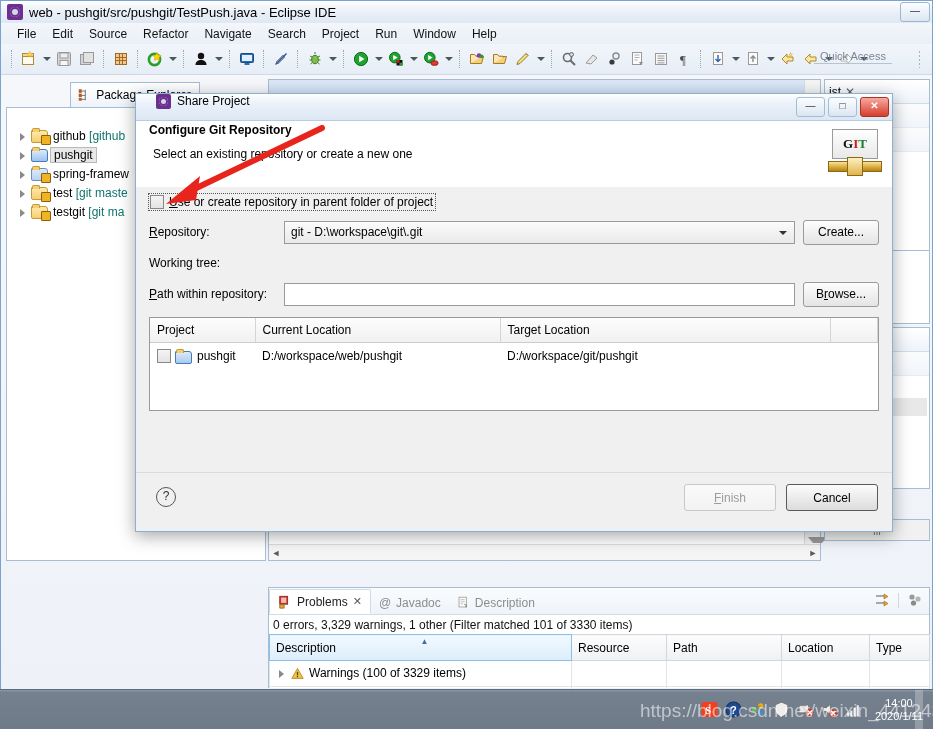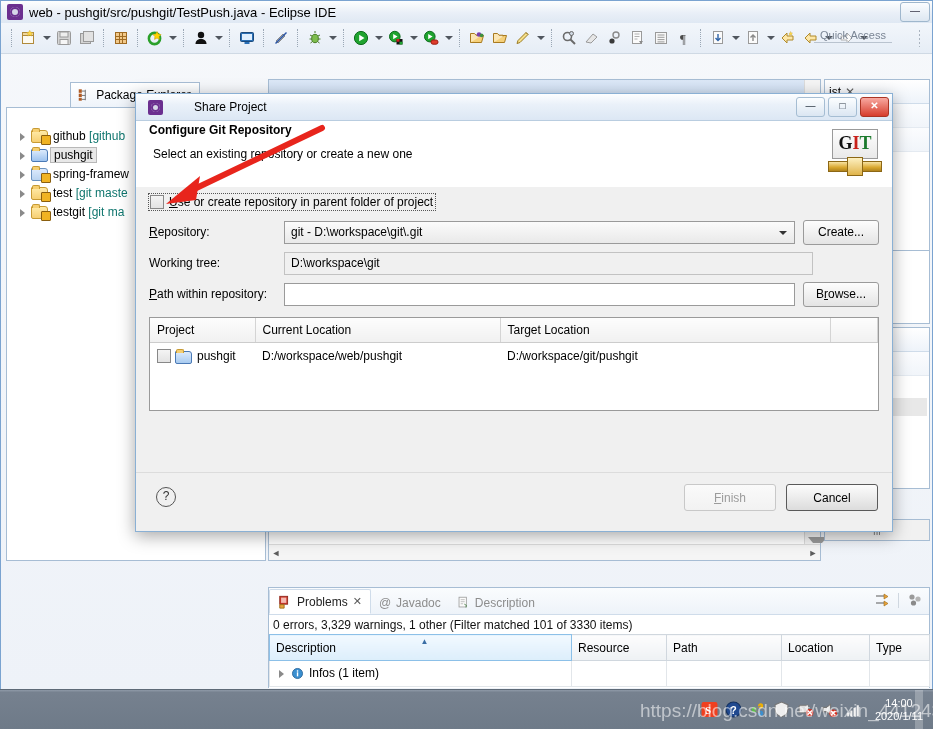--- a/index.html
+++ b/index.html
@@ -243,23 +243,22 @@
     position:absolute; left: 135px; top: 93px;
     width: 756px; height: 437px;
     background: #f0f0f0;
     border: 1px solid #8ab0d4;
     box-shadow: 0 4px 16px rgba(0,0,0,.35);
   }
   .dlg-title {
     height: 26px;
     background: linear-gradient(180deg,#fdfeff 0%,#eaf1f9 40%,#dce7f4 100%);
     border-bottom: 1px solid #b9cde0;
-    display:flex; align-items:center; padding-left: 12px;
+    display:flex; padding-left: 20px;
     position: relative;
-    gap: 25px;
   }
   .dlg-title-ico {
     width: 15px; height: 15px; margin-right:6px; background:#6b2f8f; border-radius:2px;
     position:relative;
   }
   .dlg-title-ico:after {
     content:""; position:absolute; left:3px; top:3px; width:9px;height:9px;border-radius:50%;
     background:#d6d6e8; box-shadow: inset 0 0 0 2px #6b2f8f;
   }
   .dlg-title-text { font-size:12px; }
@@ -280,21 +279,21 @@
   }
   .dlg-h1 { font-size: 12px; font-weight: bold; color:#000; }
   .dlg-h2 { font-size: 12px; color:#000; margin-top: 10px; margin-left: 4px;}
   .git-logo {
     position:absolute; right: 12px; top: 8px; width: 52px; height: 50px;
   }
   .git-plate {
     position:absolute; left:4px; top:0; width:44px; height:28px;
     background: linear-gradient(180deg,#fefefe,#e9e9e9);
     border:1px solid #9a9a9a;
-    font-size: 18px; font-weight: bold; letter-spacing:0px;
+    font-size: 13px; font-weight: bold; letter-spacing:0px;
     text-align:center; line-height: 27px;
     font-family: "Liberation Serif", serif;
   }
   .git-pipe {
     position:absolute; left:0; top:32px; width:52px; height:9px;
     background: linear-gradient(180deg,#f7e2a0,#d9a72f 60%,#b0831d);
     border:1px solid #8c6715;
   }
   .git-node {
     position:absolute; left:19px; top:28px; width:14px; height:17px;
@@ -405,20 +404,32 @@
   <div class="eclipse-window">
 
     <div class="titlebar">
       <div class="title-icon"></div>
       <div class="title-text">web - pushgit/src/pushgit/TestPush.java - Eclipse IDE</div>
       <div class="win-controls">
         <div class="win-btn">—</div>
       </div>
     </div>
 
+    <div class="menubar">
+      <div class="mi">File</div>
+      <div class="mi">Edit</div>
+      <div class="mi">Source</div>
+      <div class="mi">Refactor</div>
+      <div class="mi">Navigate</div>
+      <div class="mi">Search</div>
+      <div class="mi">Project</div>
+      <div class="mi">Run</div>
+      <div class="mi">Window</div>
+      <div class="mi">Help</div>
+    </div>
 
     <div class="toolbar">
       <div class="tb-sep"></div>
 
       <div class="tb-btn">
         <svg class="ico" viewBox="0 0 16 16">
             <rect x="1.5" y="2.5" width="11" height="11" fill="#fdfaf0" stroke="#b08a3a"></rect>
             <rect x="1.5" y="2.5" width="11" height="3" fill="#f0d79a" stroke="#b08a3a"></rect>
             <path d="M10 2 l1.6 3.2 3.4.6-2.5 2.3.6 3.3-3.1-1.6-3.1 1.6.6-3.3-2.5-2.3 3.4-.6z" fill="#ffd94a" stroke="#c09a20" stroke-width=".6" transform="translate(2.5,-1) scale(.62)"></path>
           </svg>
@@ -853,20 +864,37 @@
               <th>Location</th>
               <th>Type</th>
             </tr>
           </thead>
           <tbody>
             <tr>
               <td>
                 <span style="display:inline-flex;align-items:center;gap:5px">
                   <span class="twisty"></span>
                   <svg width="13" height="13" viewBox="0 0 16 16">
+                      <path d="M8 1.8 L15 14 H1z" fill="#f5c343" stroke="#a8801a"></path>
+                      <rect x="7.2" y="6" width="1.6" height="4.2" fill="#5a4300"></rect>
+                      <rect x="7.2" y="11" width="1.6" height="1.6" fill="#5a4300"></rect>
+                    </svg>
+                  <span>Warnings (100 of 3329 items)</span>
+                </span>
+              </td>
+              <td></td>
+              <td></td>
+              <td></td>
+              <td></td>
+            </tr>
+            <tr>
+              <td>
+                <span style="display:inline-flex;align-items:center;gap:5px">
+                  <span class="twisty"></span>
+                  <svg width="13" height="13" viewBox="0 0 16 16">
                       <circle cx="8" cy="8" r="6.2" fill="#3a8fd0" stroke="#1f5c92"></circle>
                       <rect x="7.2" y="6.5" width="1.7" height="5" fill="#fff"></rect>
                       <rect x="7.2" y="4" width="1.7" height="1.8" fill="#fff"></rect>
                     </svg>
                   <span>Infos (1 item)</span>
                 </span>
               </td>
               <td></td>
               <td></td>
               <td></td>
@@ -916,21 +944,20 @@
         <div class="flabel"><span class="u">R</span>epository:</div>
         <div class="combo">
           <span>git - D:\workspace\git\.git</span>
           <span class="caret"></span>
         </div>
         <div class="btn">Create...</div>
       </div>
 
       <div class="frow">
         <div class="flabel">Working tree:</div>
-        <div class="textbox-ro">D:\workspace\git</div>
         <div style="width:66px"></div>
       </div>
 
       <div class="frow">
         <div class="flabel"><span class="u">P</span>ath within repository:</div>
         <div class="textbox"></div>
         <div class="btn">B<span class="u">r</span>owse...</div>
       </div>
 
       <div class="ptbl-wrap">

